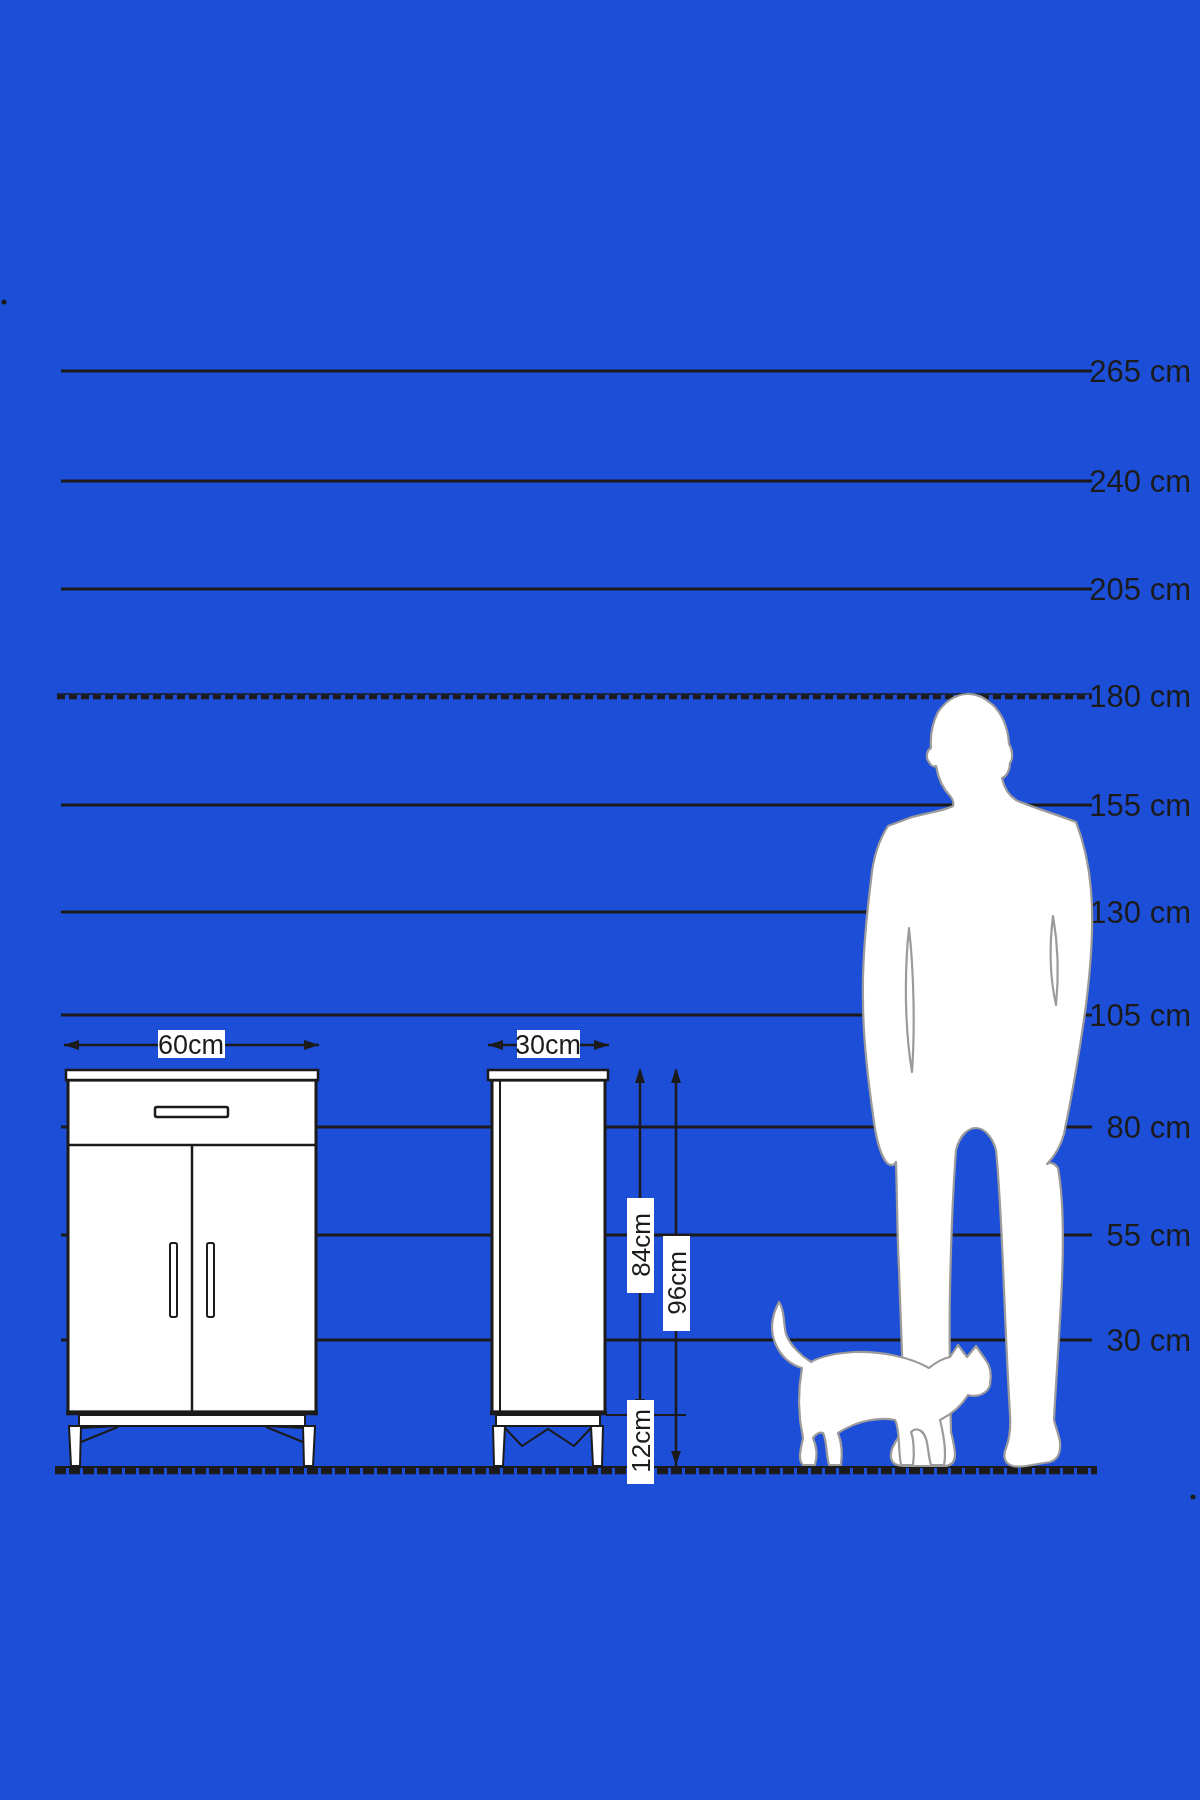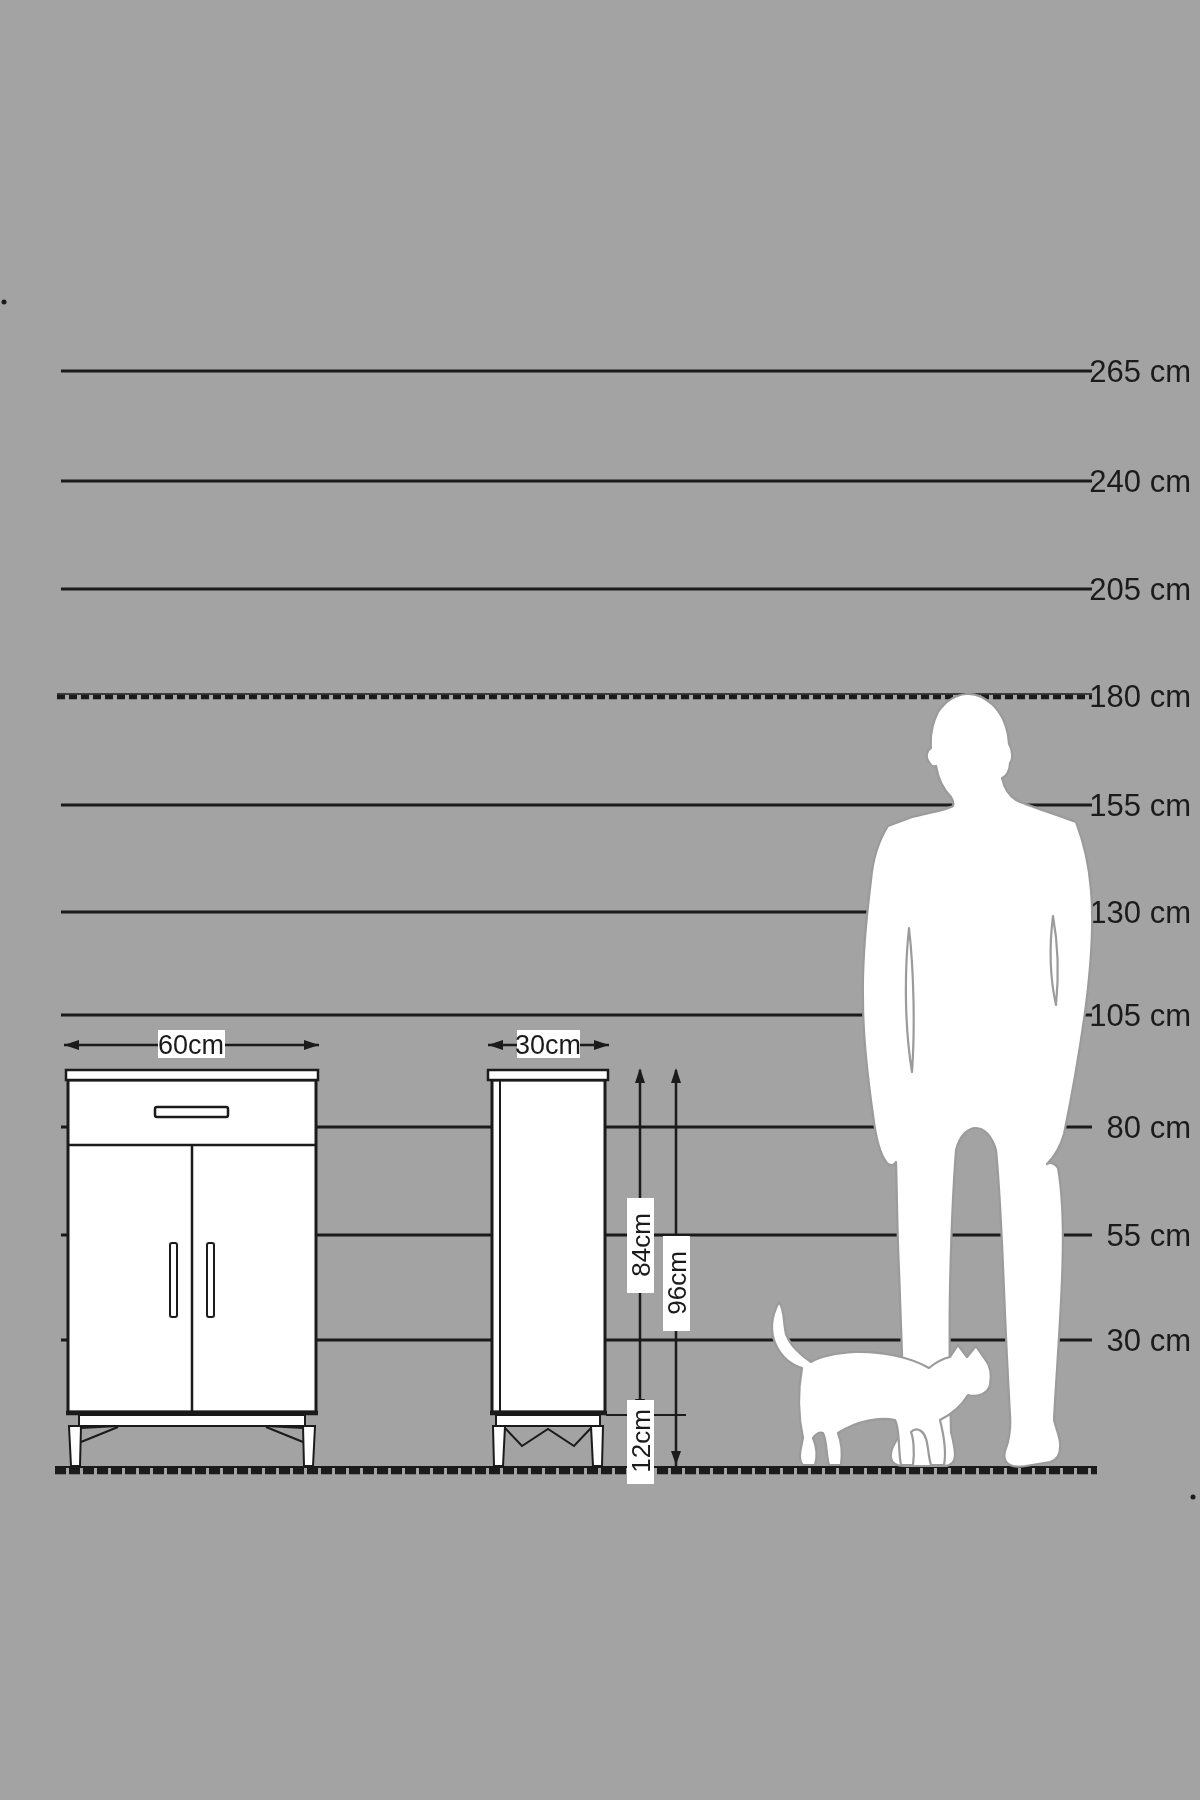--- a/index.html
+++ b/index.html
@@ -1,16 +1,16 @@
 <!DOCTYPE html>
 <html><head>
 <meta charset="utf-8">
 <style>
   html,body{margin:0;padding:0;background:#fff;}
-  .canvas{position:relative;width:1200px;height:1800px;background:#a3a3a3;overflow:hidden;
+  .canvas{position:relative;width:1200px;height:1800px;background:#1d4ed8;overflow:hidden;
           font-family:"Liberation Sans","DejaVu Sans",sans-serif;}
   svg{position:absolute;left:0;top:0;}
   .scale-label{font-size:31px;fill:#1b1b1b;}
   .dim-label{font-size:27px;fill:#1b1b1b;}
   .dim-label-v{font-size:26px;fill:#1b1b1b;}
 </style>
 </head>
 <body>
 
 <div class="canvas">

